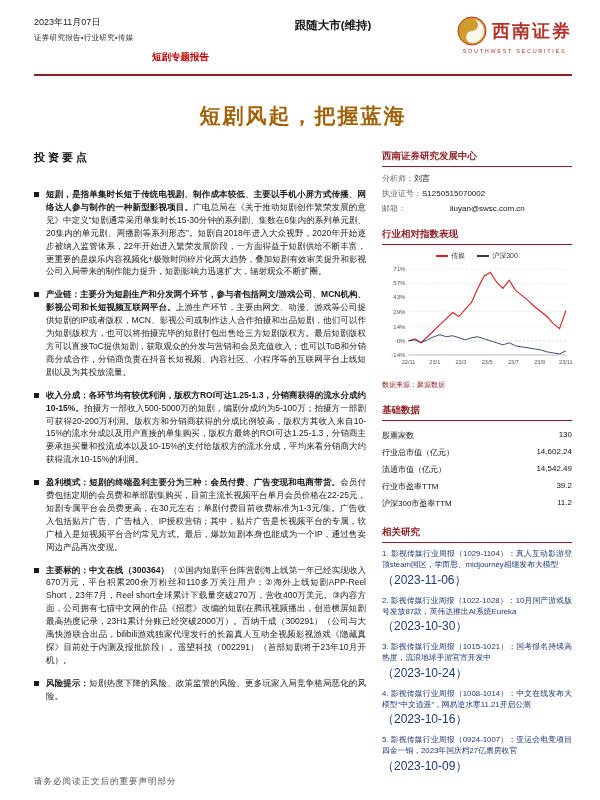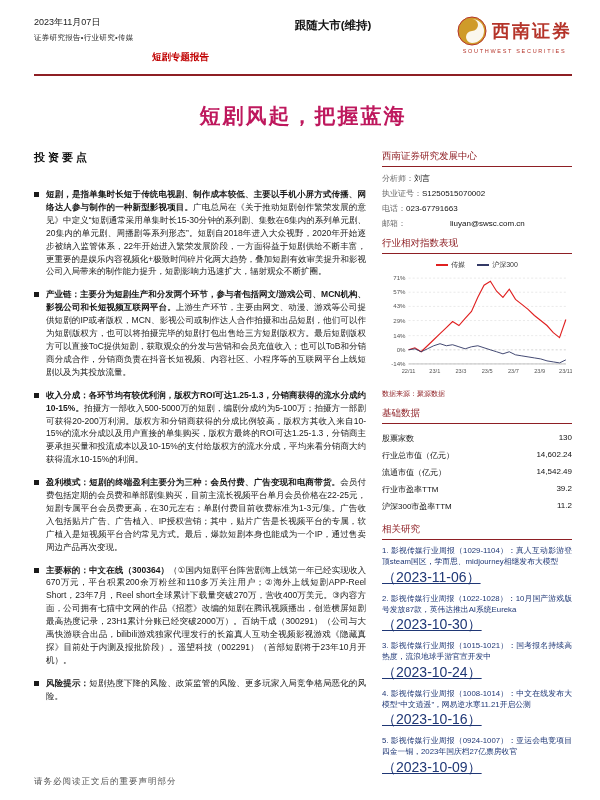--- a/index.html
+++ b/index.html
@@ -13,47 +13,47 @@
   .series{font-size:7.5px;color:#333;margin-top:4px;letter-spacing:.3px;}
   .report-type{font-size:9.5px;color:#c00000;font-weight:bold;margin-top:8px;text-align:right;}
   .top-center{font-size:11.5px;font-weight:bold;color:#111;margin-top:2px;}
   .logo{display:flex;flex-direction:column;align-items:center;}
   .logo-row{display:flex;align-items:center;gap:5px;}
   .brand-cn{font-family:Liberation Mono, monospace;font-size:18px;font-weight:bold;color:#b5342a;letter-spacing:2px;}
   .brand-en{font-size:5.5px;color:#b5342a;letter-spacing:1.7px;margin-top:2px;}
   .head-rule{border:none;border-top:2px solid #8e1f24;margin:10px 0 0;}
 
   
-  .title{text-align:center;color:#be185d;font-size:21px;font-weight:bold;letter-spacing:2px;margin:26px 0 20px;}
+  .title{text-align:center;color:#a16207;font-size:21px;font-weight:bold;letter-spacing:2px;margin:26px 0 20px;}
 
   
   .columns{display:flex;gap:16px;}
   .left{flex:1;min-width:0;}
   .left h2{font-size:11px;font-weight:bold;letter-spacing:3px;margin:0 0 23px;color:#111;}
   .bullet{display:flex;margin-bottom:10px;}
   .sq{width:5px;height:5px;background:#1a1a1a;flex:none;margin:4px 7px 0 0;}
   .btext{margin:0;font-size:8.5px;line-height:1.52;text-align:justify;color:#1a1a1a;}
   .btext b{font-weight:bold;}
 
   
   .sidebar{width:190px;flex:none;}
-  .side-title{color:#8e1f24;font-weight:normal;font-size:9.5px;border-bottom:1px solid #8e1f24;padding-bottom:3px;margin-bottom:6px;}
+  .side-title{color:#8e1f24;font-weight:bold;font-size:9.5px;border-bottom:1px solid #8e1f24;padding-bottom:3px;margin-bottom:6px;}
   .analyst-row{font-size:8px;margin:4px 0;color:#111;}
   .analyst-row .lab{color:#6b6b6b;}
   .analyst-row .val{color:#111;}
   .analyst-row .val.link{color:#111;text-decoration:none;padding-left:44px;}
-  .sec{margin-top:8px;}
+  .sec{margin-top:14px;}
   #chart-legend{display:flex;justify-content:center;gap:12px;font-size:7px;color:#333;margin:1px 0 2px;}
   .leg-line{display:inline-block;width:12px;height:2px;margin-right:3px;vertical-align:middle;}
   #perf-svg{width:100%;height:auto;display:block;font-family:"Liberation Sans","DejaVu Sans",sans-serif;}
   .chart-source{font-size:7px;color:#8e1f24;margin-top:3px;}
   .bd-row{display:flex;justify-content:space-between;font-size:8px;padding:3px 0;color:#111;}
   .rel-item{margin-bottom:7px;}
   .rel-text{margin:0;font-size:7.8px;line-height:1.38;color:#1f3775;text-align:justify;}
-  .rel-date{margin:1px 0 0;font-size:14px;color:#1f3775;text-decoration:underline;}
+  .rel-date{margin:1px 0 0;font-size:12px;color:#1f3775;}
 
   .footer{position:absolute;left:34px;bottom:12px;font-size:8.5px;color:#555;letter-spacing:1px;}
 </style>
 </head>
 <body>
 
 <div class="page">
 
   <header class="top">
     <div class="top-left">
@@ -109,21 +109,20 @@
             <p class="btext"><b>风险提示：</b>短剧热度下降的风险、政策监管的风险、更多玩家入局竞争格局恶化的风险。</p>
           </div>
         </div>
     </main>
 
     <aside class="sidebar">
       <div class="side-title">西南证券研究发展中心</div>
       <div id="analyst">
           <div class="analyst-row"><span class="lab">分析师：</span><span class="val">刘言</span></div>
           <div class="analyst-row"><span class="lab">执业证号：</span><span class="val">S1250515070002</span></div>
-          <div class="analyst-row"><span class="lab">电话：</span><span class="val">023-67791663</span></div>
           <div class="analyst-row"><span class="lab">邮箱：</span><span class="val link">liuyan@swsc.com.cn</span></div>
         </div>
 
       <div class="sec">
         <div class="side-title">行业相对指数表现</div>
         <div id="chart-legend">
             <span><span class="leg-line" style="background: rgb(224, 32, 32);"></span><span>传媒</span></span>
             <span><span class="leg-line" style="background: rgb(51, 58, 102);"></span><span>沪深300</span></span>
           </div>
         <svg id="perf-svg" viewBox="0 0 186 112">

